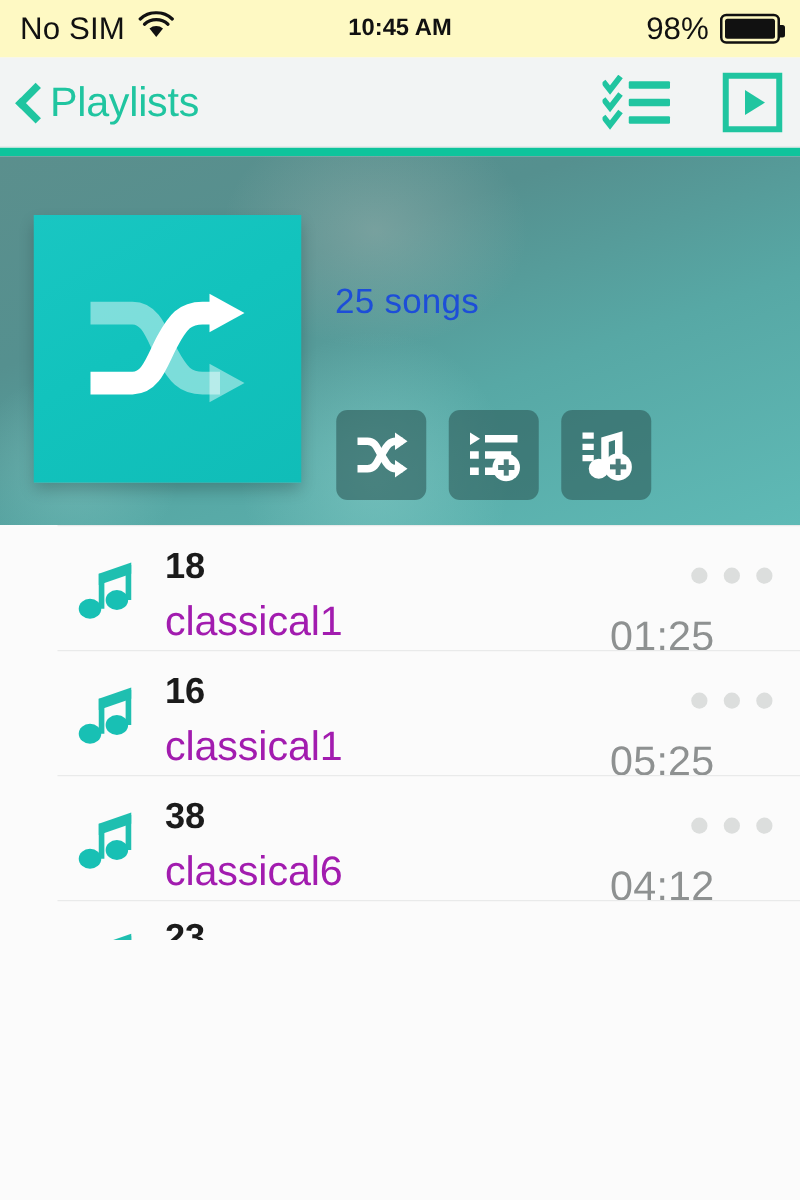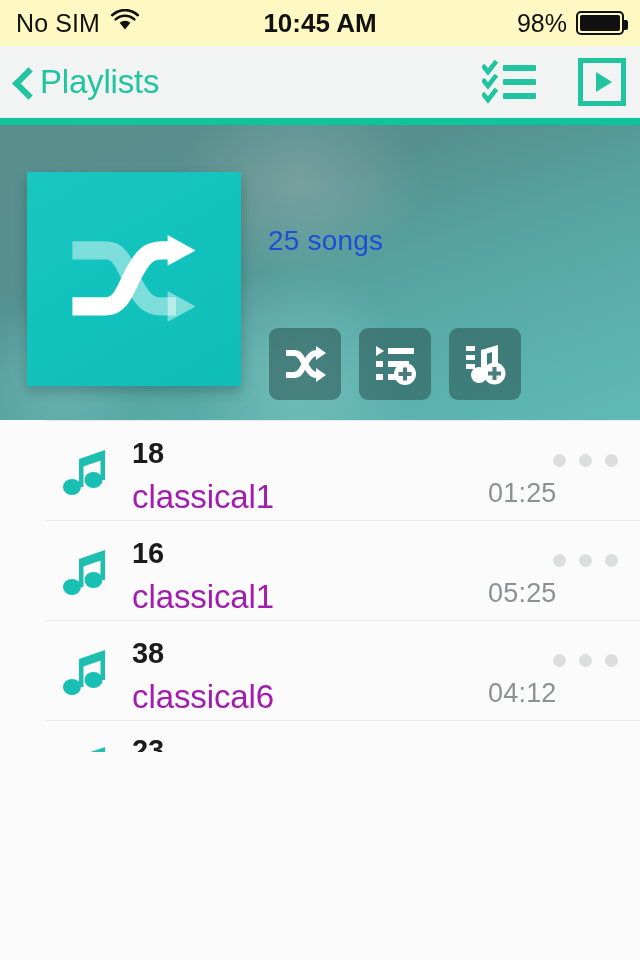--- a/index.html
+++ b/index.html
@@ -32,21 +32,21 @@
   }
   .sb-carrier {
     font-size: 25px;
     color: #111;
     letter-spacing: 0.1px;
   }
   .sb-center {
     position: absolute;
     left: 0; right: 0;
     text-align: center;
-    font-size: 26px;
+    font-size: 19px;
     font-weight: bold;
     color: #111;
     pointer-events: none;
   }
   .sb-right {
     margin-left: auto;
     display: flex;
     align-items: center;
     gap: 9px;
     justify-content: space-between;
@@ -87,21 +87,21 @@
     background: #f2f4f4;
     display: flex;
     align-items: center;
     padding: 0 14px 0 10px;
     box-sizing: border-box;
     position: relative;
     border-bottom: 1px solid #e3e6e6;
   }
   #back-button {
     display: flex;
-    align-items: flex-end;
+    align-items: center;
     gap: 4px;
     cursor: pointer;
   }
   .chev {
     width: 26px;
     height: 36px;
     position: relative;
     flex: none;
   }
   .chev::before {
@@ -233,22 +233,22 @@
     position: absolute;
     left: 104px;
     top: 58px;
     font-size: 33px;
     color: #a21caf;
     letter-spacing: -0.1px;
   }
   .song-duration {
     position: absolute;
     left: 460px;
-    top: 58px;
-    font-size: 27px;
+    top: 70px;
+    font-size: 33px;
     color: #8e9191;
     letter-spacing: 0.2px;
   }
   .song-more {
     position: absolute;
     right: 22px;
     top: 34px;
     display: flex;
     gap: 13px;
     cursor: pointer;

